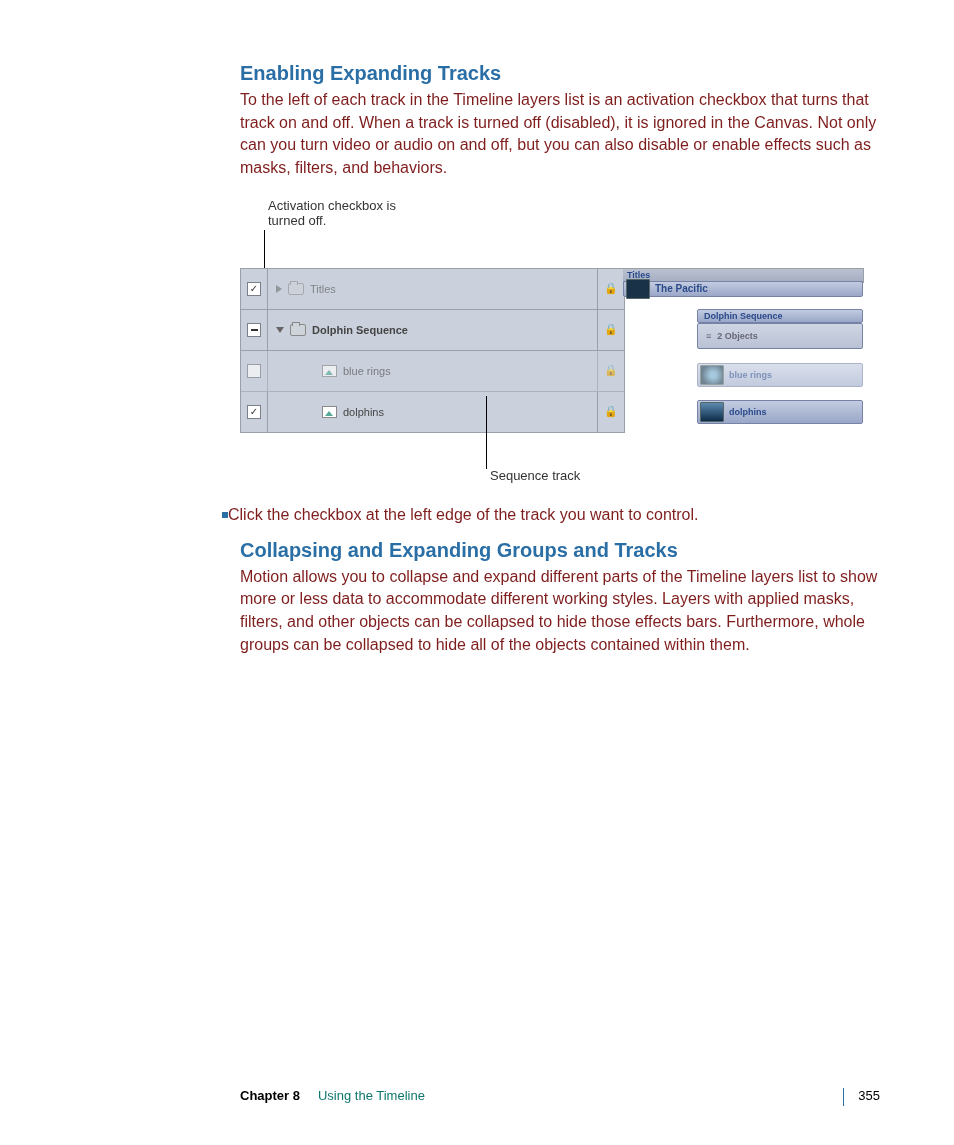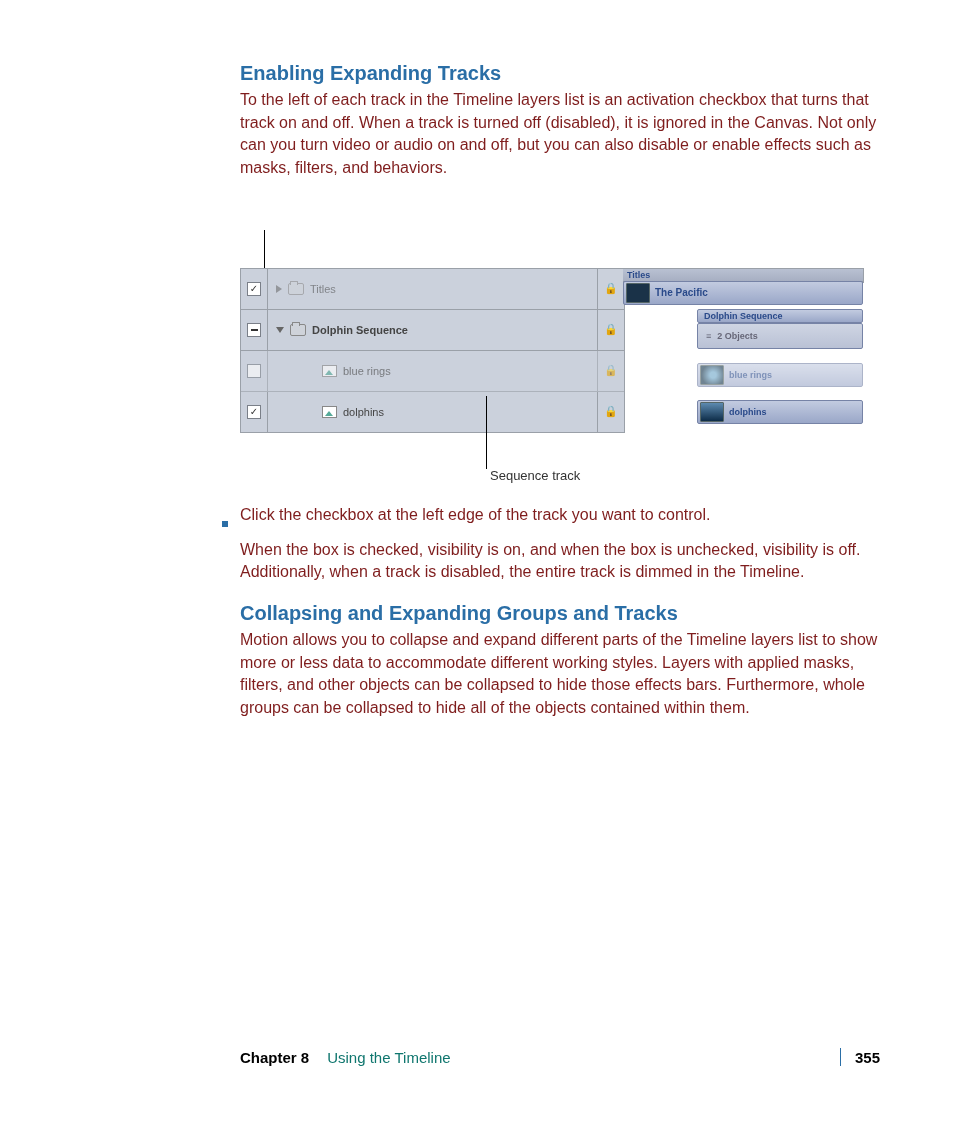--- a/index.html
+++ b/index.html
@@ -33,38 +33,39 @@
   .lock-cell{width:26px;display:flex;justify-content:center;align-items:center;border-left:1px solid #9aa0a8;align-self:stretch;color:#888;font-size:11px}
   .track-canvas{position:absolute;left:383px;top:70px;width:240px;border-top:1px solid #9aa0a8;border-right:1px solid #9aa0a8;border-bottom:1px solid #9aa0a8}
   .tc-header{height:12px;background:linear-gradient(#b9c1d2,#a7afc2);border-bottom:1px solid #8f97a8;font-size:9px;font-weight:bold;color:#2a4a8a;padding-left:4px;line-height:12px}
   .clip{position:absolute;border:1px solid #7683a6;background:linear-gradient(#c2cbe0,#9aa7c8);font-size:10px;font-weight:bold;color:#2a4a8a;display:flex;align-items:center;box-sizing:border-box;border-radius:2px}
   .clip .thumb{width:22px;height:18px;background:#1a3248;margin:0 5px 0 2px;border:1px solid #566;border-radius:1px}
   .clip.small{font-size:9px}
   .clip.objects{background:linear-gradient(#cfd5e3,#b9c1d5);color:#667}
   .clip.br .thumb{background:radial-gradient(circle at 55% 50%,#6aa4c8 20%,#12334a 75%)}
   .clip.dp .thumb{background:linear-gradient(#5d8ab0,#0d2c48)}
   .instr-heading{font-weight:600;font-size:15.5px;margin:0 0 6px 0}
-  .bullet-row{display:flex;align-items:flex-end;gap:12px;margin:0 0 12px -18px}
+  .bullet-row{display:flex;align-items:flex-start;gap:0;margin:0 0 12px -18px}
   .bullet{width:6px;height:6px;background:#2a6ea6;margin-top:8px;flex:0 0 6px}
-  .footer{position:absolute;left:240px;top:1048px;width:640px;display:flex;align-items:center;font-size:15px}
+  .footer{position:absolute;left:240px;top:1088px;width:640px;display:flex;align-items:flex-start;font-size:13px}
   .footer .chap{font-weight:700;color:#000}
   .footer .title{color:#0f766e;margin-left:18px}
   .footer .rule{border-right:1px solid #2a6ea6;height:18px;margin:0 14px 0 auto}
-  .footer .pn{font-weight:700;color:#000}
+  .footer .pn{font-weight:400;color:#000}
   .spacer-fig{height:292px}
 </style>
 </head>
 <body>
 
 <div class="page">
   <div class="content">
     <h2 class="sec">Enabling Expanding Tracks</h2>
     <p class="body">To the left of each track in the Timeline layers list is an activation checkbox that turns that track on and off. When a track is turned off (disabled), it is ignored in the Canvas. Not only can you turn video or audio on and off, but you can also disable or enable effects such as masks, filters, and behaviors.</p>
 
     <div class="figwrap">
+      <div class="callout-top annot">Activation checkbox is turned off.</div>
       <div class="callout-line-top"></div>
       <div class="callout-tick" style="top:118px"></div>
       <div class="callout-tick" style="top:178px"></div>
 
       <div class="timeline">
 
         <div class="trow">
           <div class="cb-cell">
               <div class="cb">✓</div>
             </div>
@@ -106,21 +107,21 @@
           <div class="name-cell" style="padding-left:54px">
             <span class="imgico"></span>
             <span>dolphins</span>
           </div>
           <div class="lock-cell">🔒</div>
         </div>
       </div>
 
       <div class="track-canvas">
         <div class="tc-header">Titles</div>
-        <div class="clip" style="left:0;top:12px;width:240px;height:24px">
+        <div class="clip" style="left:0;top:12px;width:240px;height:16px">
           <div class="thumb"></div>
           <span>The Pacific</span>
         </div>
         <div class="clip small" style="left:74px;top:40px;width:166px;height:14px;padding-left:6px">
           <span>Dolphin Sequence</span>
         </div>
         <div class="clip small objects" style="left:74px;top:54px;width:166px;height:26px;padding-left:8px;gap:6px">
           <span>≡</span>
           <span>2 Objects</span>
         </div>
@@ -136,21 +137,20 @@
 
       <div class="callout-line-bot"></div>
       <div class="callout-bot-label annot">Sequence track</div>
       <div class="spacer-fig"></div>
     </div>
 
     <div class="bullet-row">
       <div class="bullet"></div>
       <p class="body" style="margin:0">Click the checkbox at the left edge of the track you want to control.</p>
     </div>
-    <p class="body">When the box is checked, visibility is on, and when the box is unchecked, visibility is off. Additionally, when a track is disabled, the entire track is dimmed in the Timeline.</p>
 
     <h2 class="sec" style="margin-top:10px">Collapsing and Expanding Groups and Tracks</h2>
     <p class="body">Motion allows you to collapse and expand different parts of the Timeline layers list to show more or less data to accommodate different working styles. Layers with applied masks, filters, and other objects can be collapsed to hide those effects bars. Furthermore, whole groups can be collapsed to hide all of the objects contained within them.</p>
   </div>
 
   <div class="footer">
     <span class="chap">Chapter 8</span>
     <span class="title">Using the Timeline</span>
     <span class="rule"></span>
     <span class="pn">355</span>

